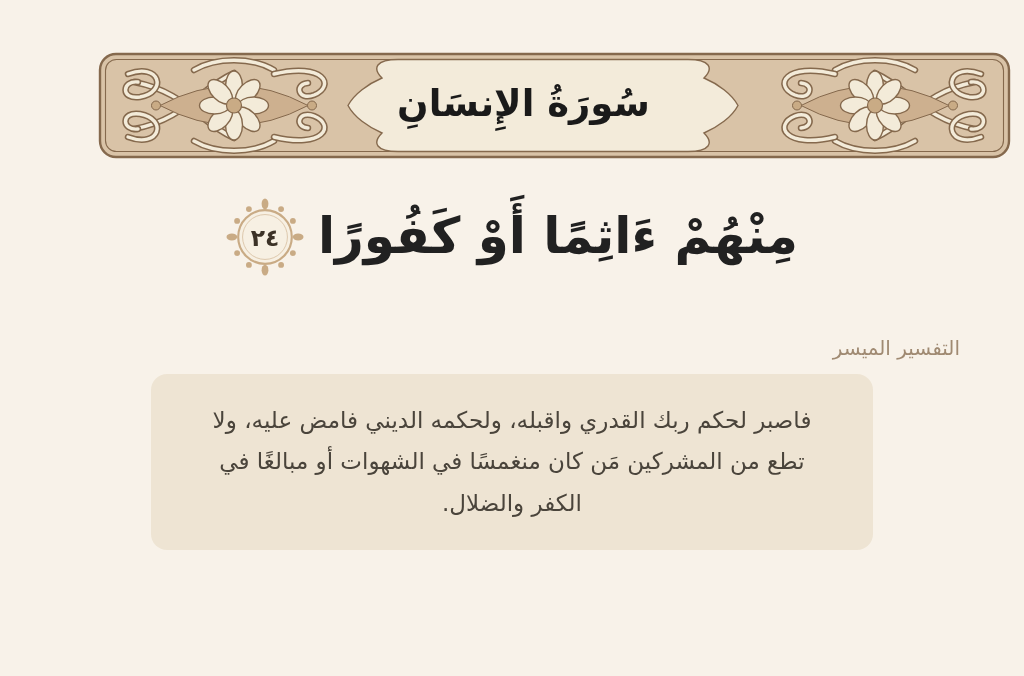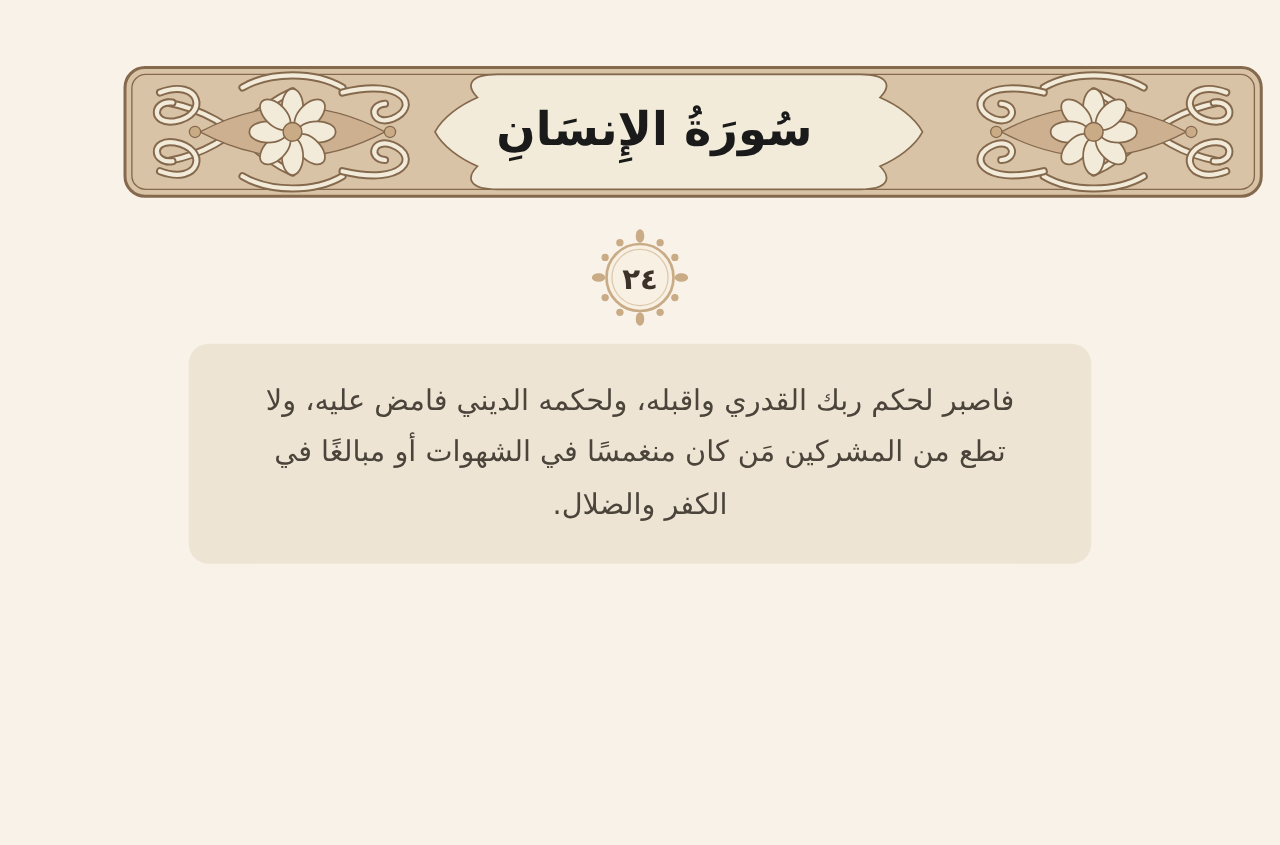--- a/index.html
+++ b/index.html
@@ -115,20 +115,21 @@
       </g>
       <use href="#ornL" transform="translate(913,0) scale(-1,1)"></use>
 
       <path class="panel" d="M300,7.5 L590,7.5 C612,7.5 616,16 606,26 C620,32 634,42 640,53.5 C634,65 620,75 606,81 C616,91 612,99.5 590,99.5 L300,99.5 C278,99.5 274,91 284,81 C270,75 256,65 250,53.5 C256,42 270,32 284,26 C274,16 278,7.5 300,7.5 Z"></path>
     </svg>
     <div class="band-title">سُورَةُ الإِنسَانِ</div>
   </div>
 
   <div class="verse-area">
     <div class="verse-line verse-line2">
+      <span>مِنْهُمْ ءَاثِمًا أَوْ كَفُورًا</span>
       <svg class="medallion" viewBox="0 0 80 80" aria-hidden="true">
         <ellipse class="med-crown" cx="40" cy="6" rx="3.5" ry="5.5"></ellipse>
         <ellipse class="med-crown" cx="40" cy="6" rx="3.5" ry="5.5" transform="rotate(90 40 40)"></ellipse>
         <ellipse class="med-crown" cx="40" cy="6" rx="3.5" ry="5.5" transform="rotate(180 40 40)"></ellipse>
         <ellipse class="med-crown" cx="40" cy="6" rx="3.5" ry="5.5" transform="rotate(270 40 40)"></ellipse>
         <circle class="med-dot" cx="73" cy="40" r="3"></circle>
         <circle class="med-dot" cx="68.6" cy="56.5" r="3"></circle>
         <circle class="med-dot" cx="56.5" cy="68.6" r="3"></circle>
         <circle class="med-dot" cx="40" cy="73" r="3"></circle>
         <circle class="med-dot" cx="23.5" cy="68.6" r="3"></circle>
@@ -139,18 +140,19 @@
         <circle class="med-dot" cx="40" cy="7" r="3"></circle>
         <circle class="med-dot" cx="56.5" cy="11.4" r="3"></circle>
         <circle class="med-dot" cx="68.6" cy="23.5" r="3"></circle>
         <circle class="med-ring" cx="40" cy="40" r="27.5"></circle>
         <circle class="med-ring2" cx="40" cy="40" r="23"></circle>
         <text class="med-num" x="40" y="41" text-anchor="middle" dominant-baseline="central">٢٤</text>
       </svg>
     </div>
   </div>
 
+  <div class="tafsir-label">التفسير الميسر</div>
 
   <div class="tafsir-card">
     <p class="tafsir-text">فاصبر لحكم ربك القدري واقبله، ولحكمه الديني فامض عليه، ولا تطع من المشركين مَن كان منغمسًا في الشهوات أو مبالغًا في الكفر والضلال.</p>
   </div>
 
 </div>
 
 </body></html>

